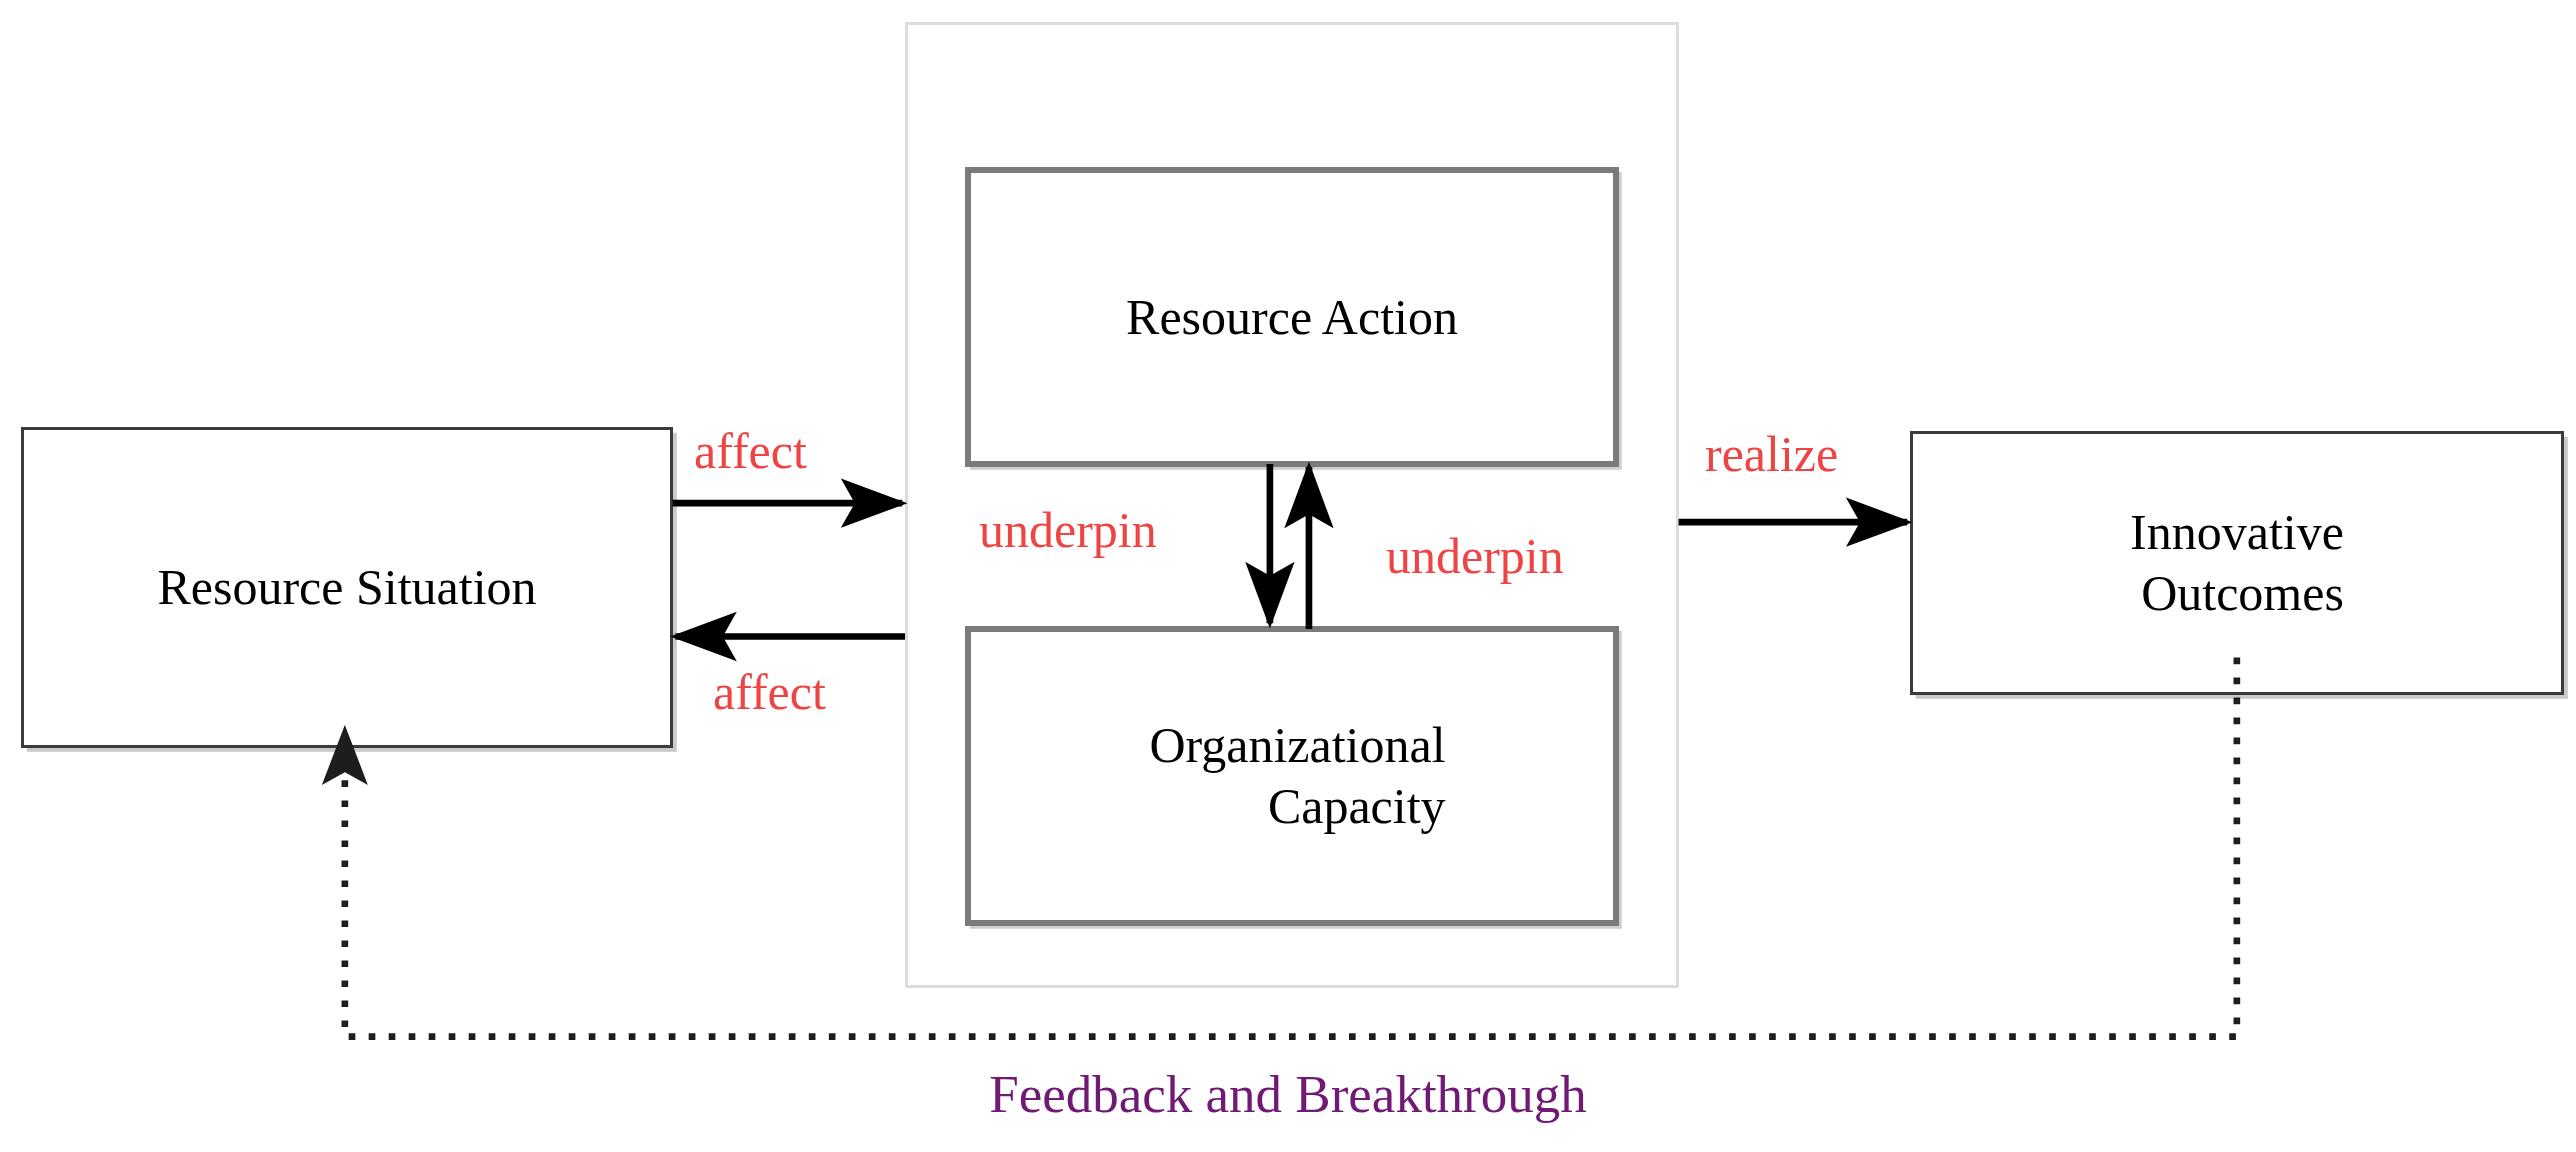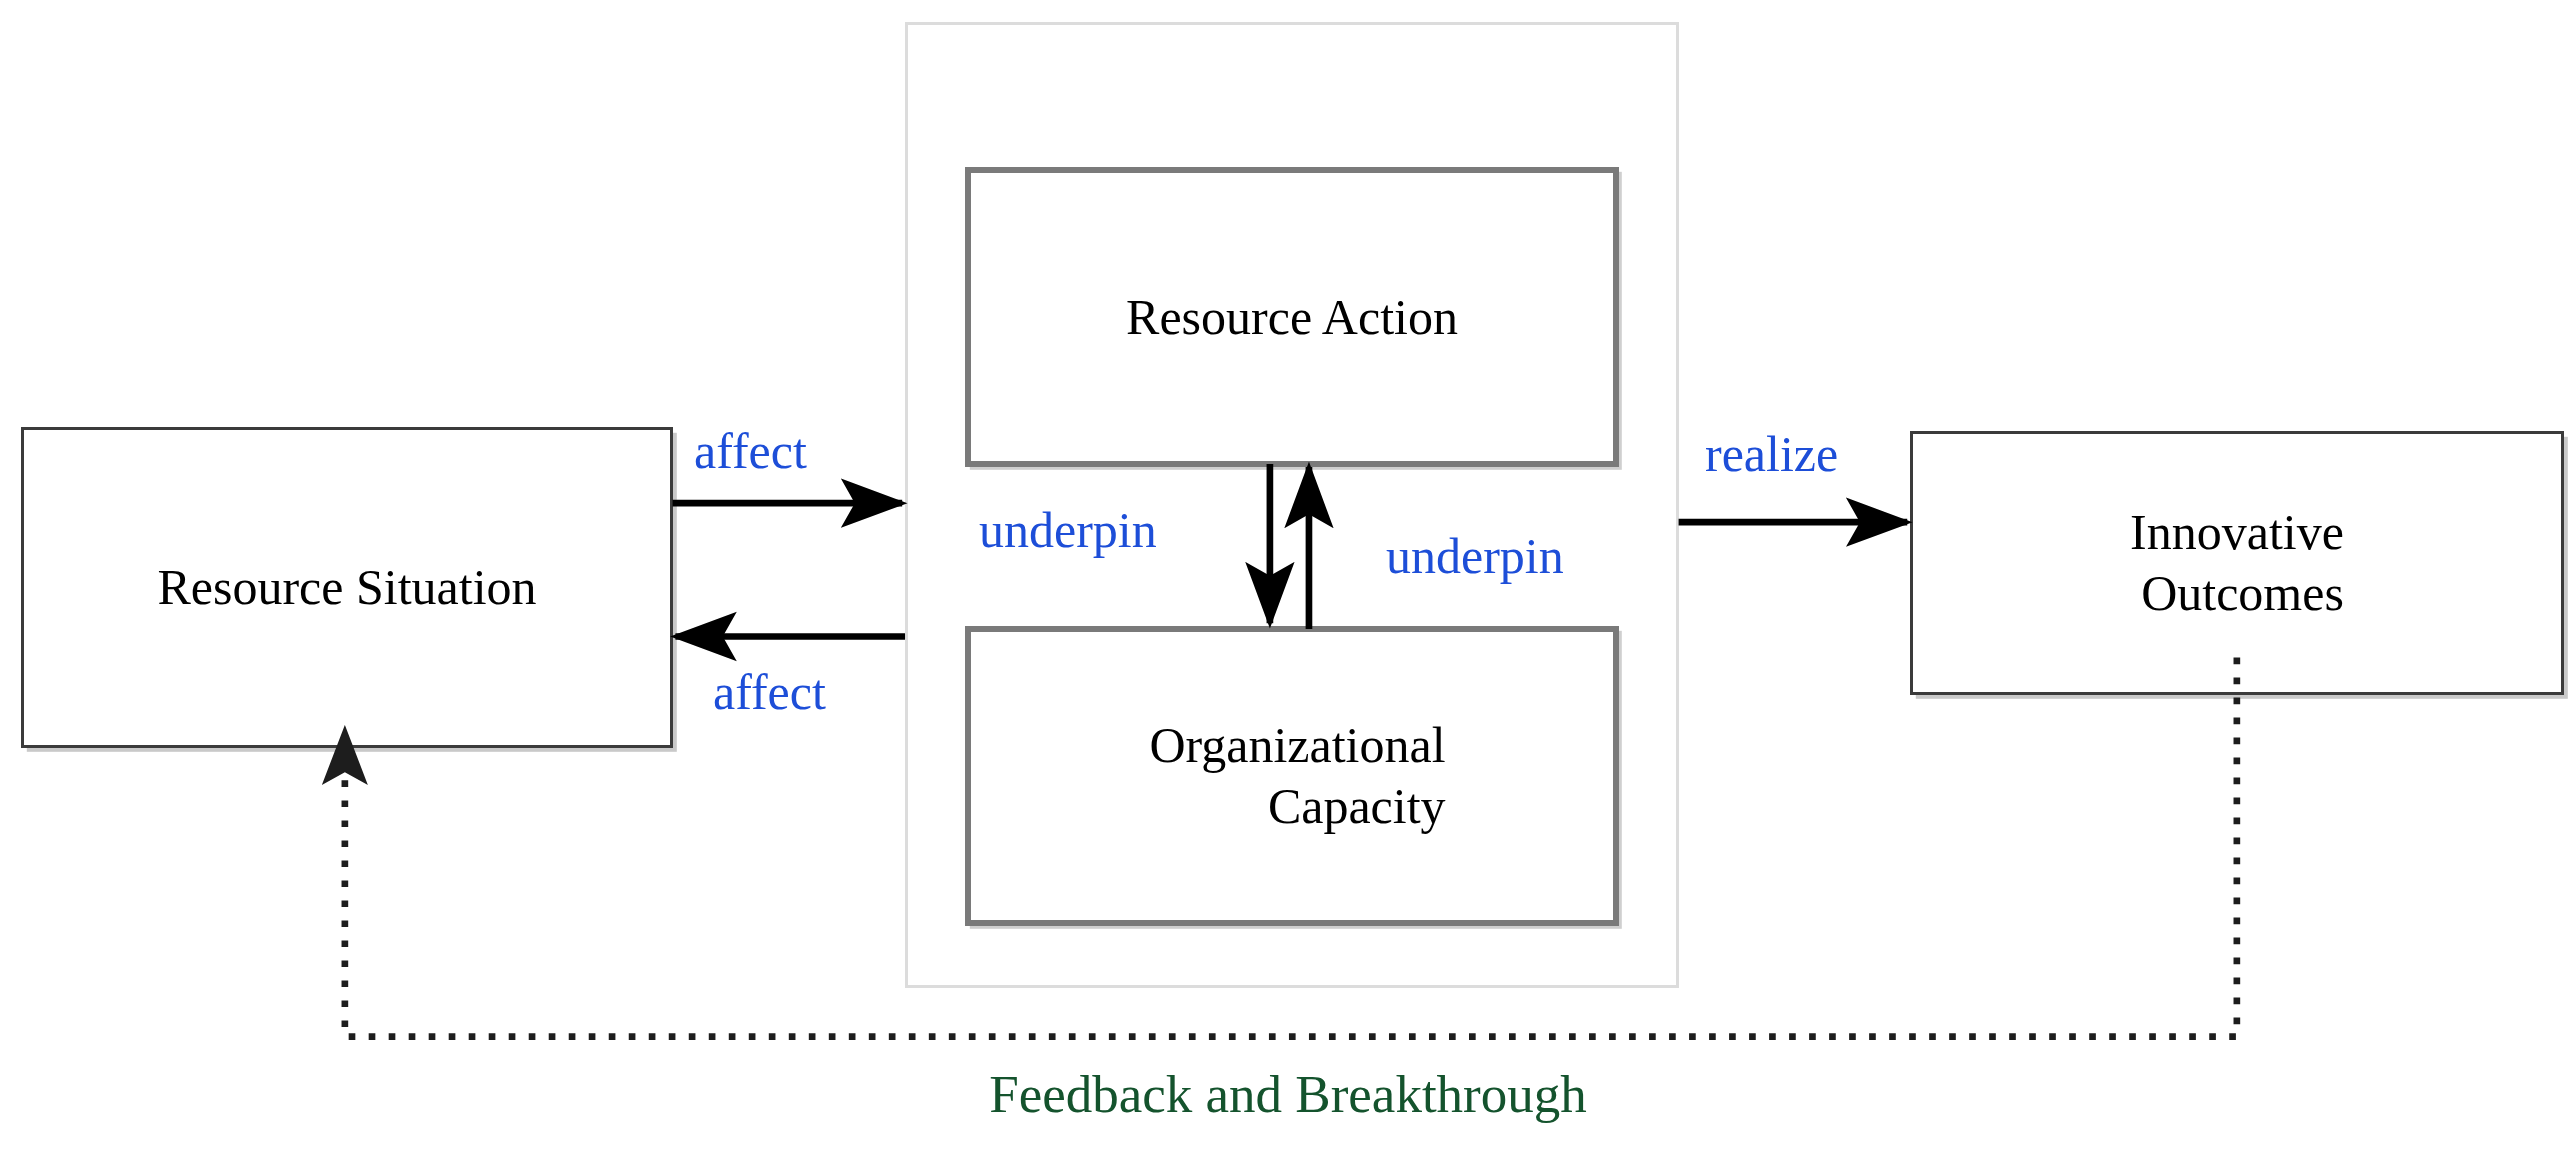--- a/index.html
+++ b/index.html
@@ -45,38 +45,38 @@
   #group-container {
     position: absolute;
     box-sizing: border-box;
     border: 3.8px solid #dcdcdc;
     background: transparent;
   }
 
   
   .edge-label {
     position: absolute;
-    color: #1d4ed8;
+    color: #ef4444;
     white-space: nowrap;
     line-height: 1;
   }
 
   
   #wires {
     position: absolute;
     left: 0;
     top: 0;
     width: 2576px;
     height: 1153px;
     pointer-events: none;
   }
 
   .caption {
     position: absolute;
-    color: #14532d;
+    color: #701a75;
     white-space: nowrap;
     text-align: center;
   }
 </style>
 </head>
 <body>
 
 <div id="stage">
 
   <div id="group-container" style="left:905px; top:22px; width:774px; height:966px;"></div>

